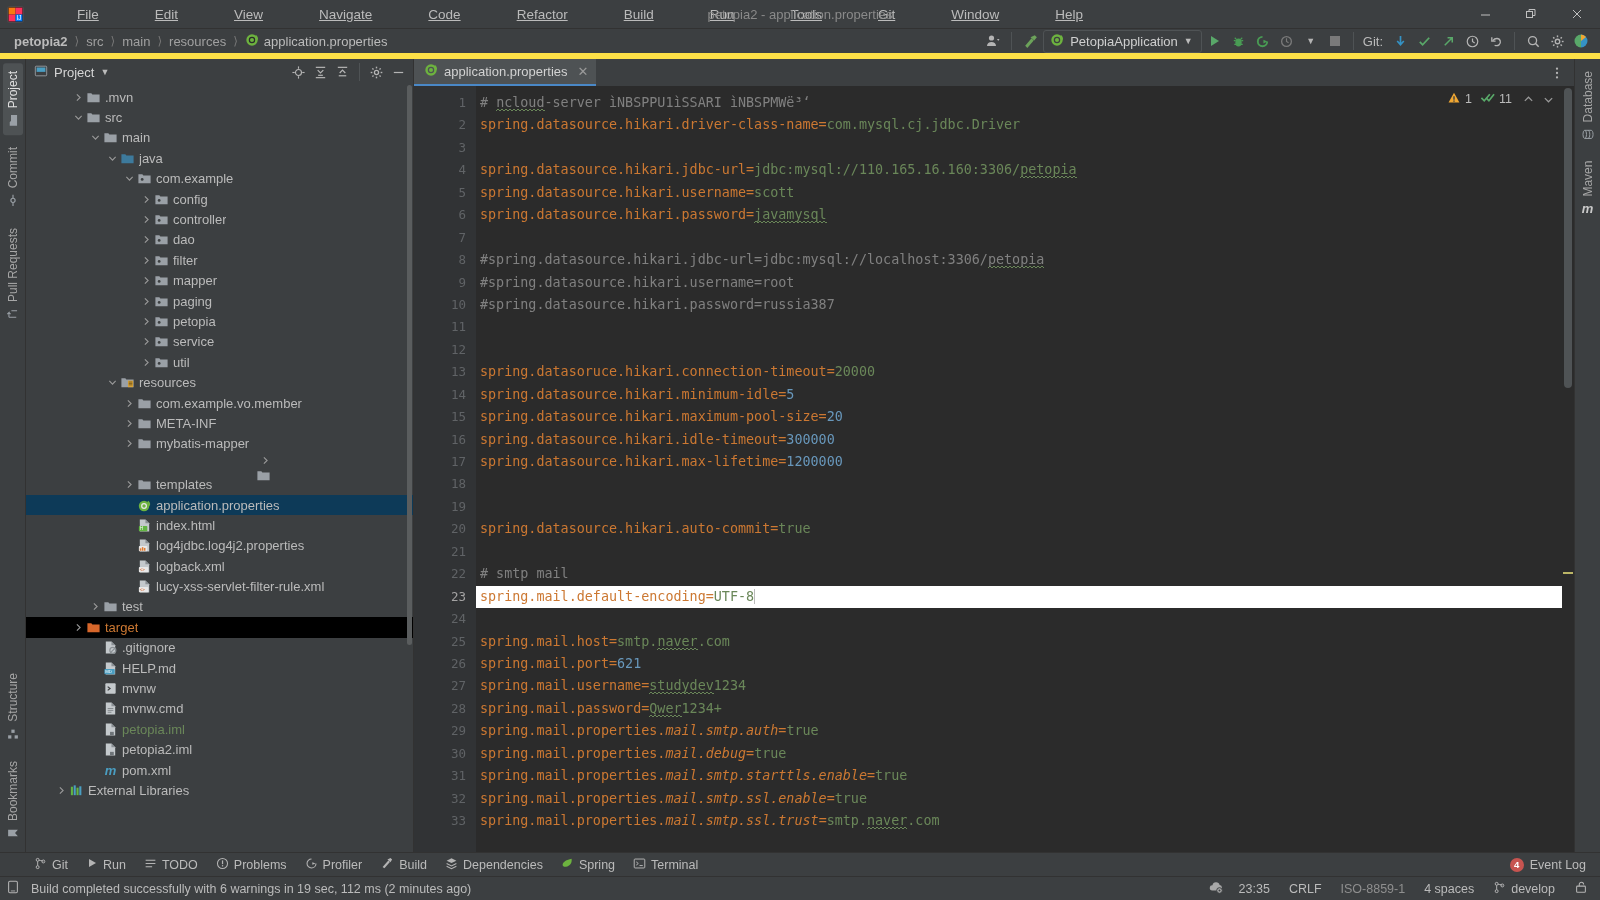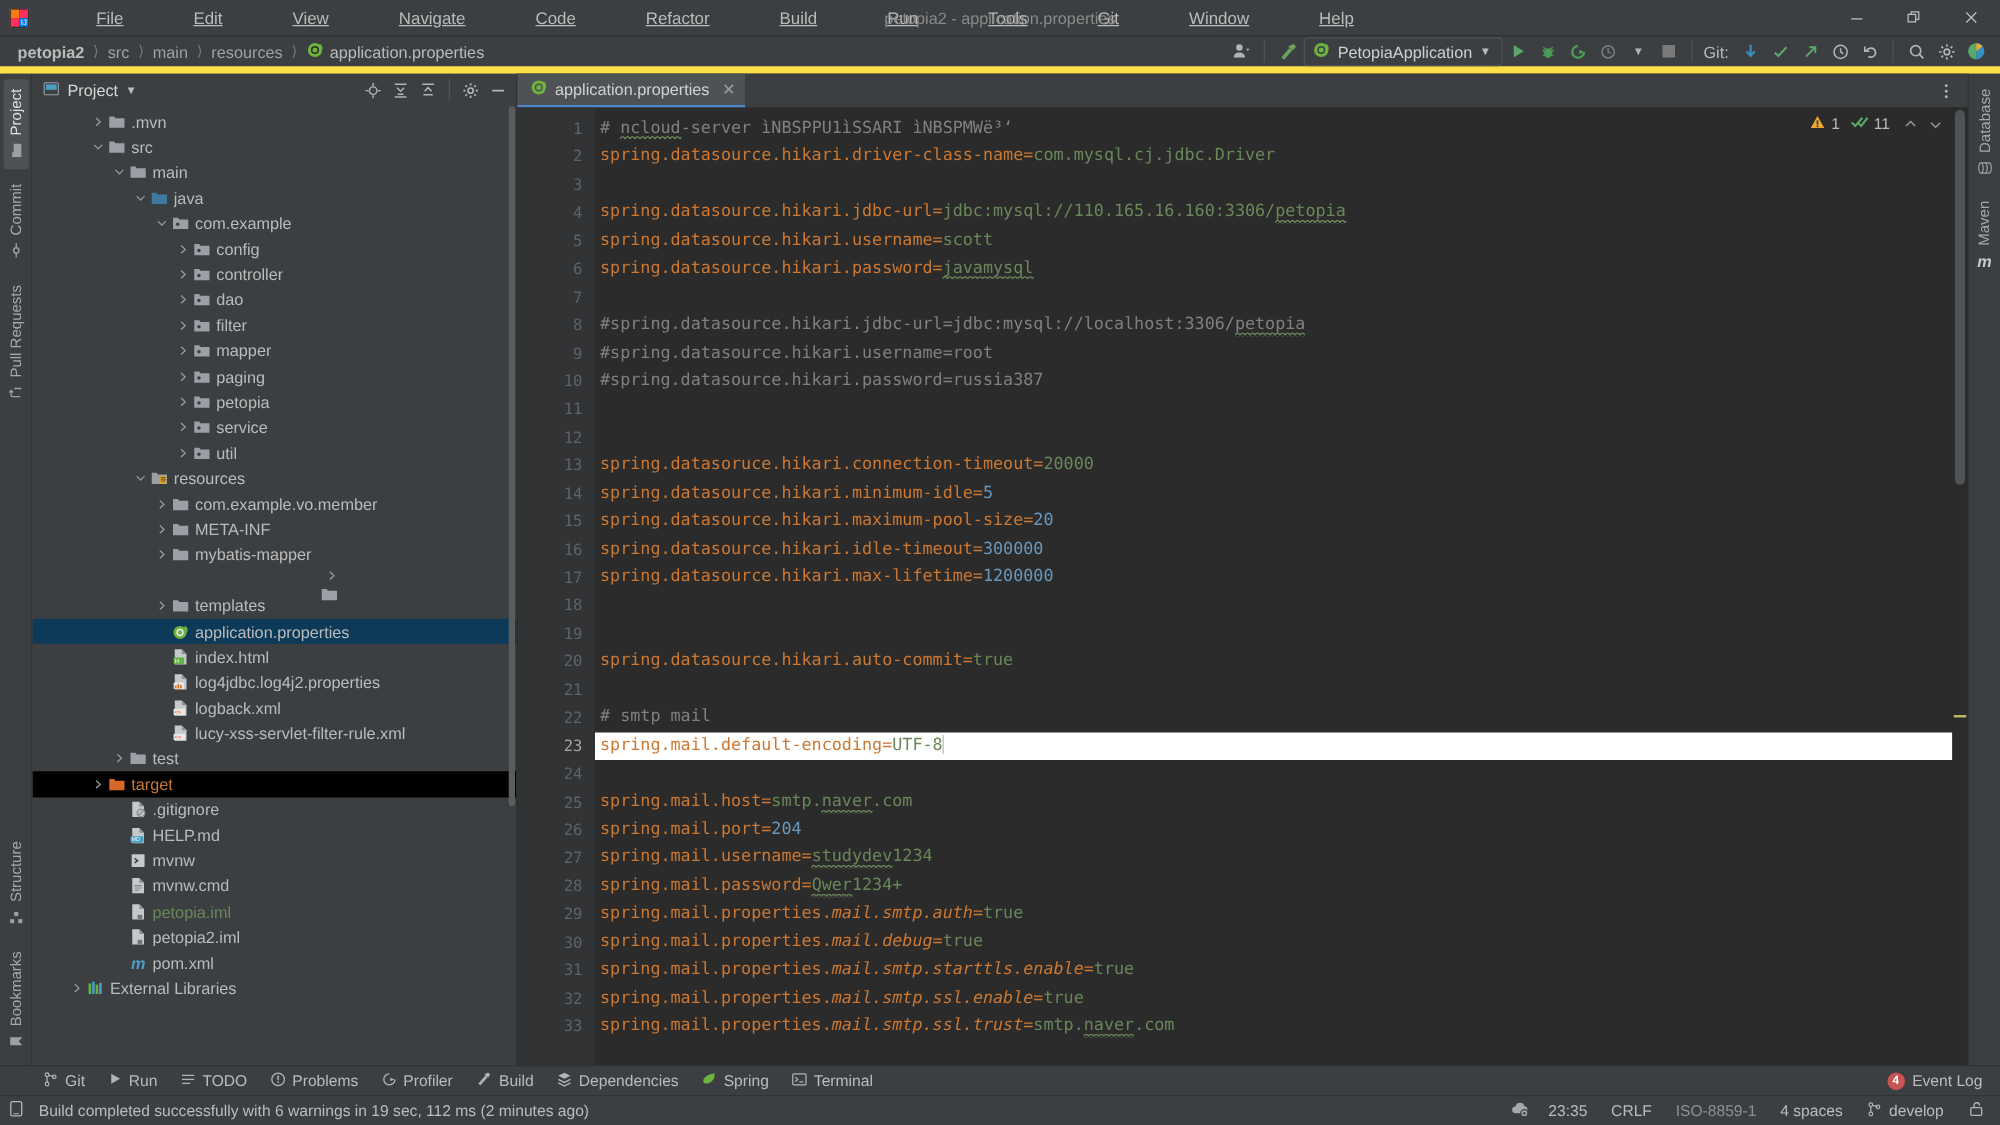--- a/index.html
+++ b/index.html
@@ -1033,21 +1033,21 @@
             <div class="cl"><span class="k">spring.datasource.hikari.idle-timeout</span><span class="k">=</span><span class="n">300000</span></div>
             <div class="cl"><span class="k">spring.datasource.hikari.max-lifetime</span><span class="k">=</span><span class="n">1200000</span></div>
             <div class="cl"></div>
             <div class="cl"></div>
             <div class="cl"><span class="k">spring.datasource.hikari.auto-commit</span><span class="k">=</span><span class="v">true</span></div>
             <div class="cl"></div>
             <div class="cl"><span class="cmt"># smtp mail</span></div>
             <div class="cl cur"><span class="k">spring.mail.default-encoding</span><span class="k">=</span><span class="v">UTF-8</span><span class="caret"></span></div>
             <div class="cl"></div>
             <div class="cl"><span class="k">spring.mail.host</span><span class="k">=</span><span class="v">smtp.</span><span class="v sq">naver</span><span class="v">.com</span></div>
-            <div class="cl"><span class="k">spring.mail.port</span><span class="k">=</span><span class="n">204</span></div>
+            <div class="cl"><span class="k">spring.mail.port</span><span class="k">=</span><span class="n">621</span></div>
             <div class="cl"><span class="k">spring.mail.username</span><span class="k">=</span><span class="v sq">studydev</span><span class="v">1234</span></div>
             <div class="cl"><span class="k">spring.mail.password</span><span class="k">=</span><span class="v sq">Qwer</span><span class="v">1234+</span></div>
             <div class="cl"><span class="k">spring.mail.properties.</span><span class="ital">mail.smtp.auth</span><span class="k">=</span><span class="v">true</span></div>
             <div class="cl"><span class="k">spring.mail.properties.</span><span class="ital">mail.debug</span><span class="k">=</span><span class="v">true</span></div>
             <div class="cl"><span class="k">spring.mail.properties.</span><span class="ital">mail.smtp.starttls.enable</span><span class="k">=</span><span class="v">true</span></div>
             <div class="cl"><span class="k">spring.mail.properties.</span><span class="ital">mail.smtp.ssl.enable</span><span class="k">=</span><span class="v">true</span></div>
             <div class="cl"><span class="k">spring.mail.properties.</span><span class="ital">mail.smtp.ssl.trust</span><span class="k">=</span><span class="v">smtp.</span><span class="v sq">naver</span><span class="v">.com</span></div>
           </div>
 
         <div class="inspect">

